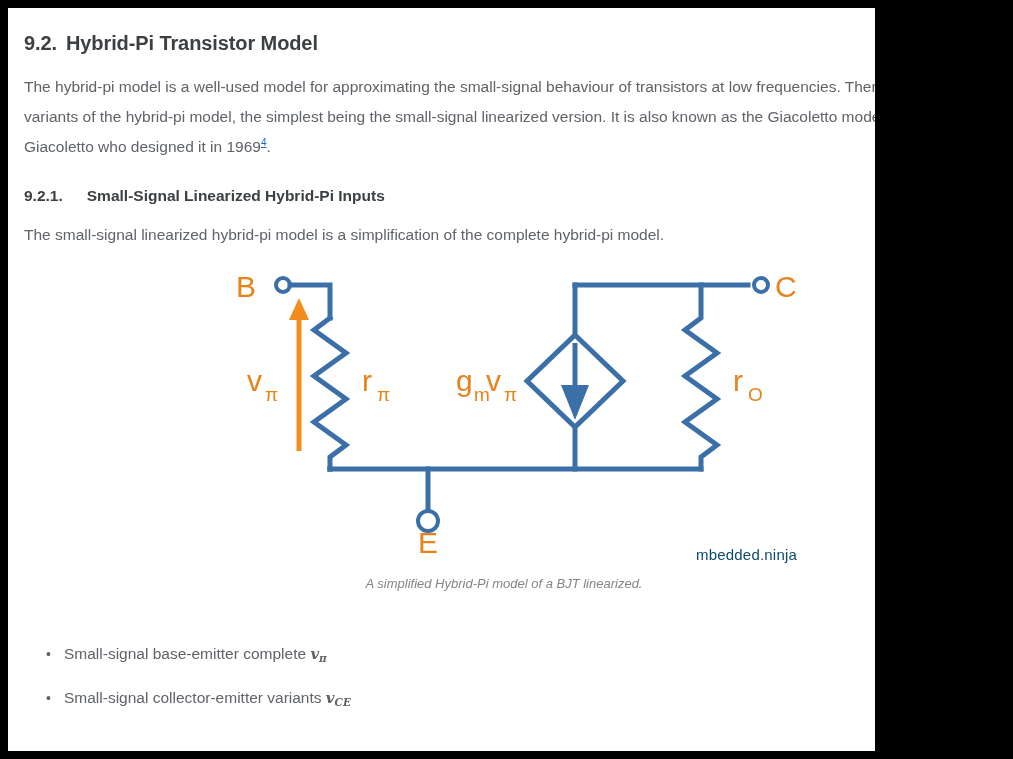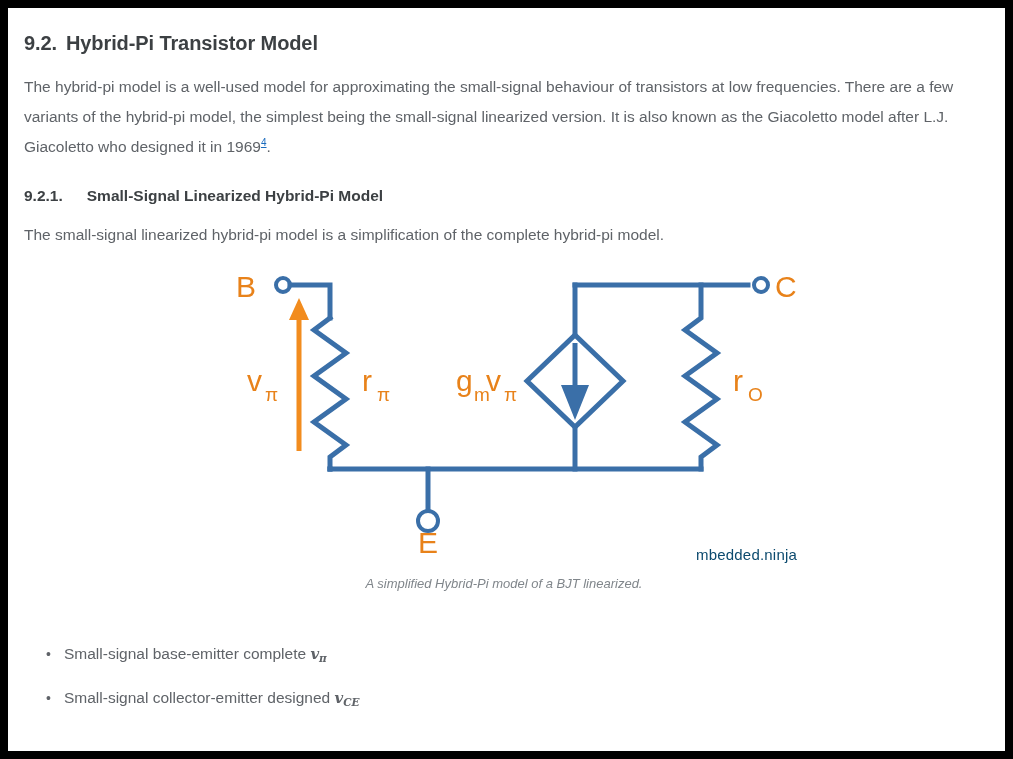--- a/index.html
+++ b/index.html
@@ -11,21 +11,21 @@
   body {
     width: 1013px;
     height: 759px;
     overflow: hidden;
     font-family: "Liberation Sans", sans-serif;
   }
   .page-frame {
     position: absolute;
     left: 8px;
     top: 8px;
-    width: 997px;
+    width: 867px;
     height: 743px;
     background: #ffffff;
     overflow: hidden;
   }
   .content {
     position: absolute;
     left: 16px;
     top: 8px;
     width: 960px;
   }
@@ -152,21 +152,21 @@
 <div class="page-frame">
   <div class="content">
 
     <h2 class="h2">
       <span class="num">9.2.</span><span>Hybrid-Pi Transistor Model</span>
     </h2>
 
     <p class="body"><span>The hybrid-pi model is a well-used model for approximating the small-signal behaviour of transistors at low frequencies. There are a few variants of the hybrid-pi model, the simplest being the small-signal linearized version. It is also known as the Giacoletto model after L.J. Giacoletto who designed it in 1969</span><a class="footnote" href="#">4</a><span>.</span></p>
 
     <h3 class="h3">
-      <span class="num">9.2.1.</span><span>Small-Signal Linearized Hybrid-Pi Model</span>
+      <span class="num">9.2.1.</span><span>Small-Signal Linearized Hybrid-Pi Inputs</span>
     </h3>
 
     <p class="body tight">The small-signal linearized hybrid-pi model is a simplification of the complete hybrid-pi model.</p>
 
     <div class="figure">
       <svg width="960" height="300" viewBox="0 0 960 300">
         <g fill="none" stroke="#3a6fa8" stroke-width="5" stroke-linecap="square" stroke-linejoin="miter">
 
           <circle cx="259" cy="17" r="7" stroke-width="4"></circle>
 
@@ -228,17 +228,17 @@
         </g>
       </svg>
 
       <div class="watermark">mbedded.ninja</div>
       <div class="caption">A simplified Hybrid-Pi model of a BJT linearized.</div>
     </div>
 
 
     <ul class="inputs">
       <li><span>Small-signal base-emitter complete </span><span class="math"><span class="up">v</span><sub>π</sub></span></li>
-      <li><span>Small-signal collector-emitter designed </span><span class="math"><span class="up">v</span><sub>CE</sub></span></li>
+      <li><span>Small-signal collector-emitter variants </span><span class="math"><span class="up">v</span><sub>CE</sub></span></li>
     </ul>
 
   </div>
 </div>
 
 </body></html>

